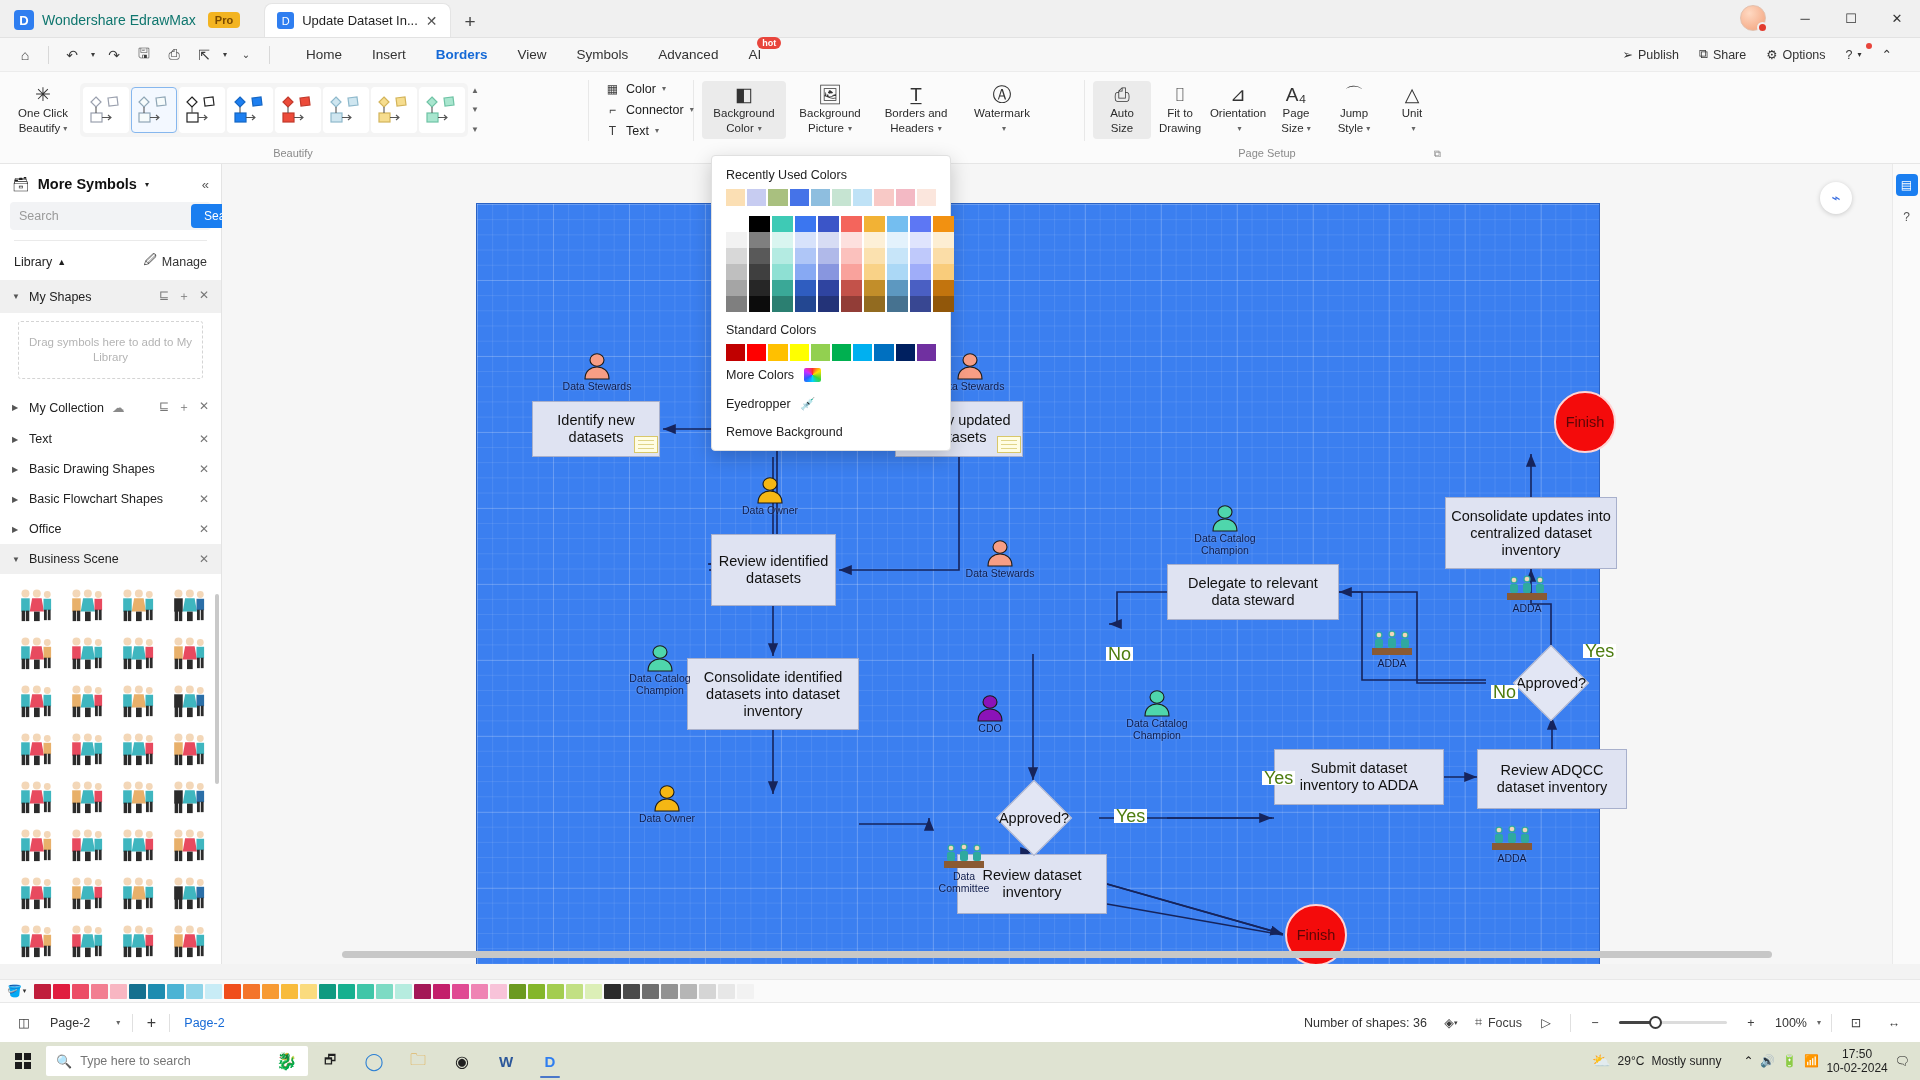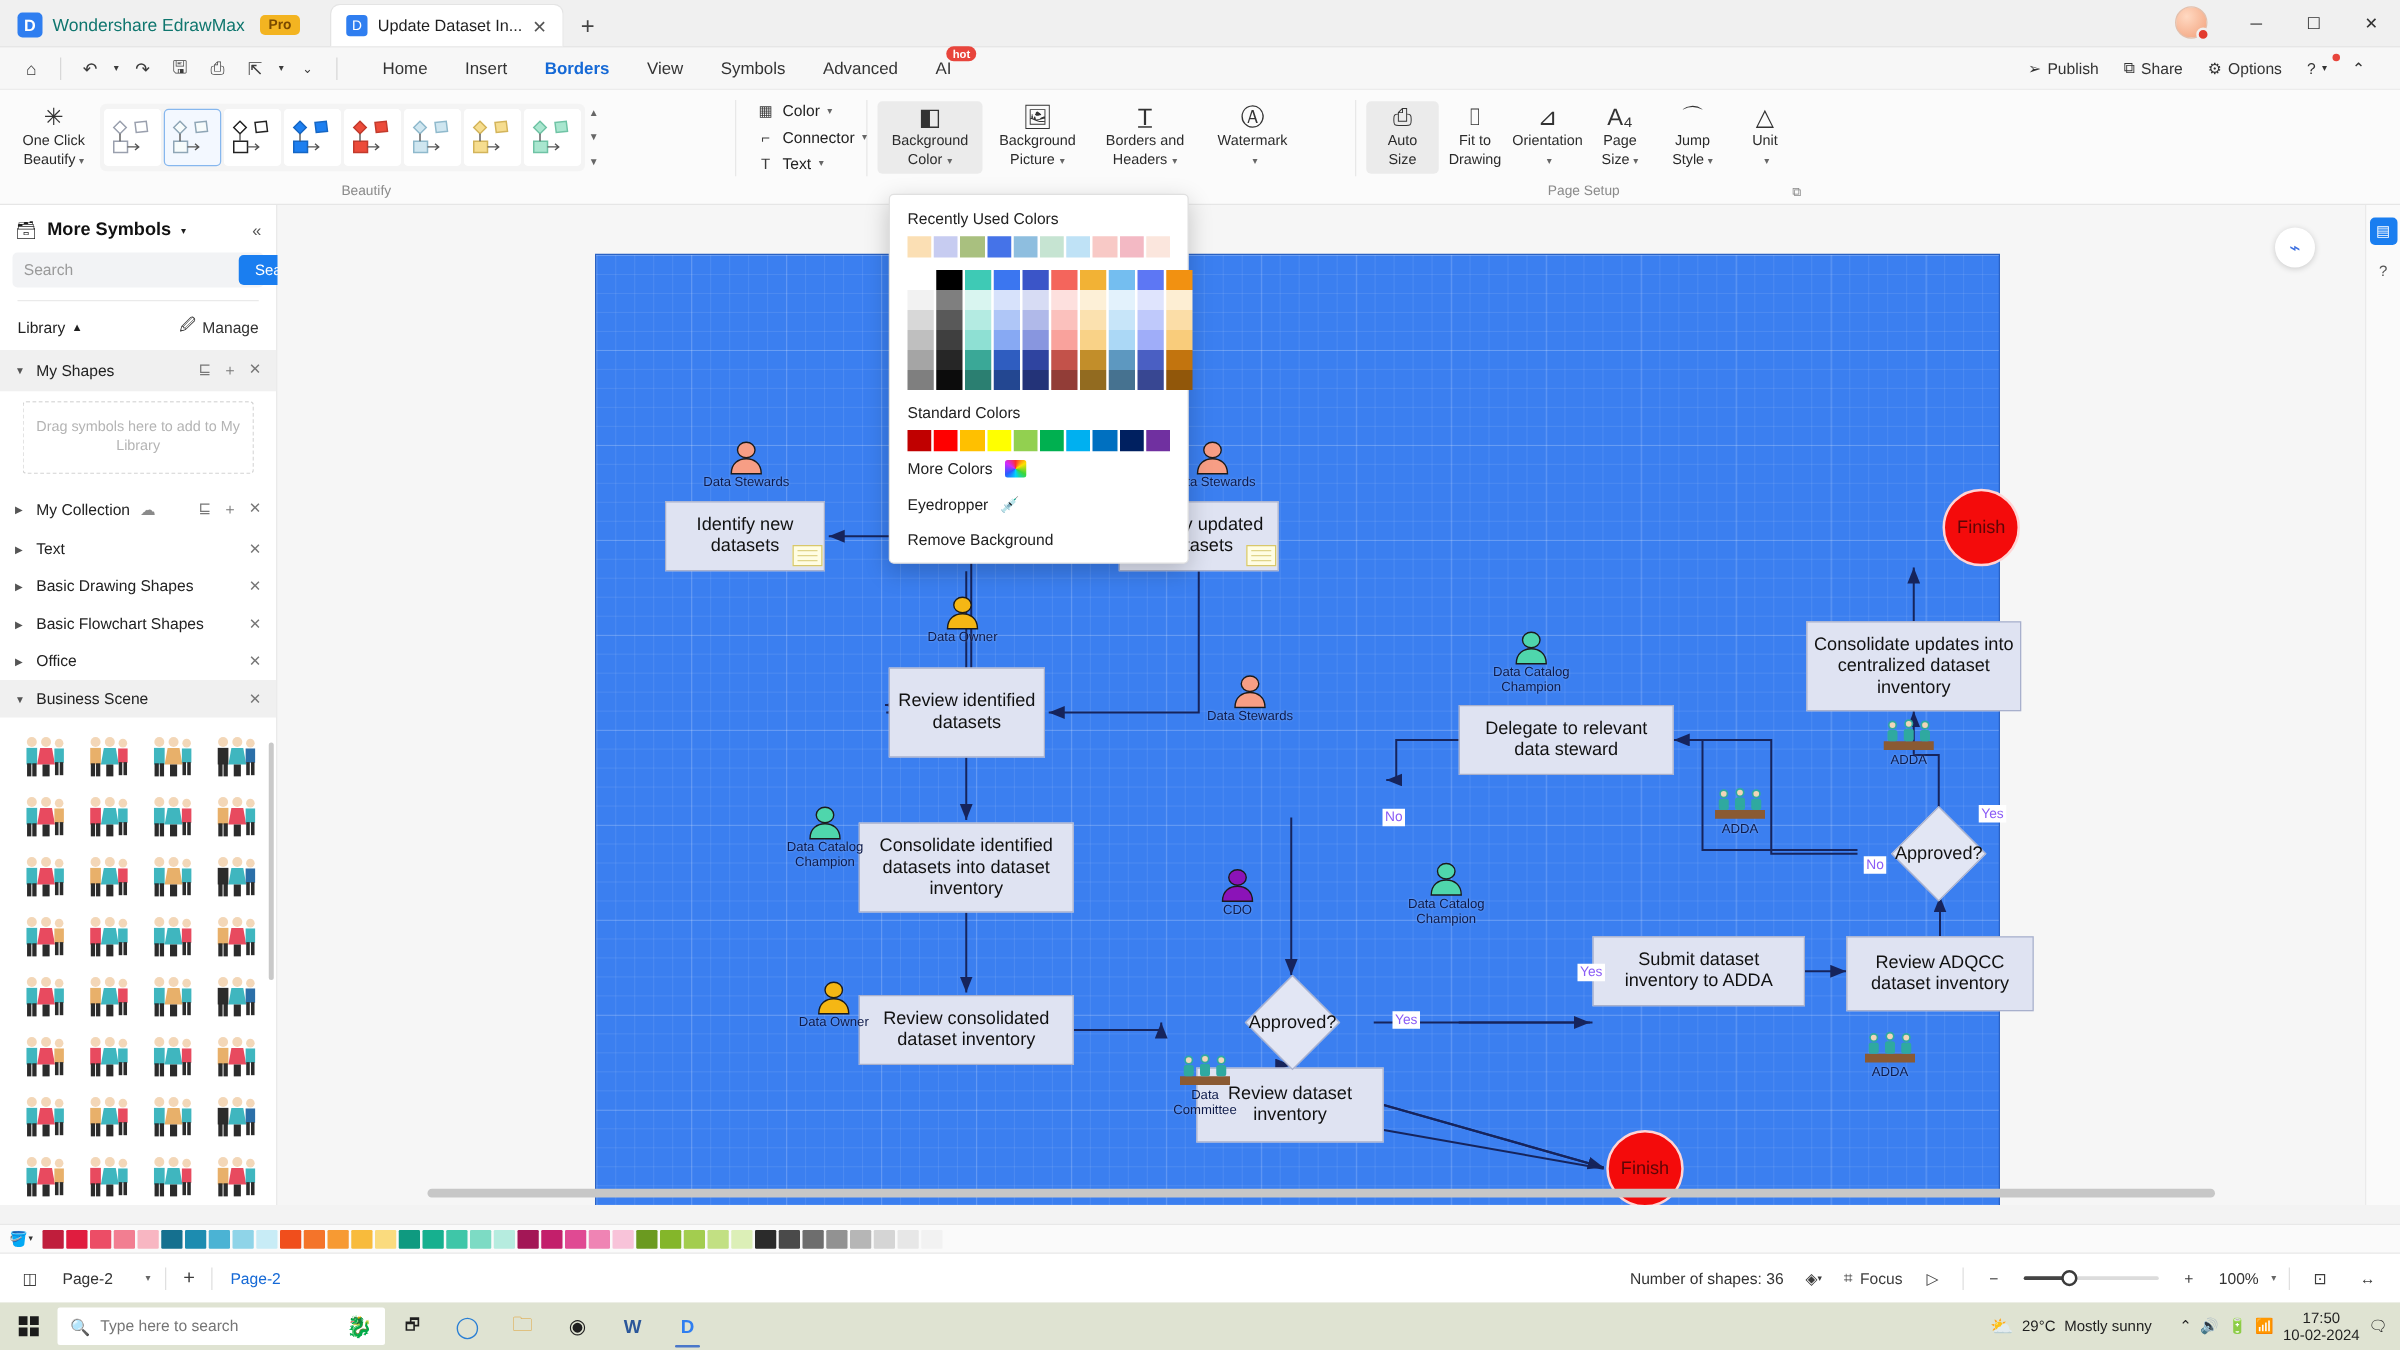--- a/index.html
+++ b/index.html
@@ -222,21 +222,21 @@
     display:flex; align-items:center; justify-content:center; font-size: 14.5px; color:#5d0606;
     cursor: pointer;
   }
   .roleicon { position: absolute; text-align:center; pointer-events: none; }
   .roleicon .cap {
     font-size: 10.5px; color: #0d1a4a; line-height: 11.5px; margin-top: 1px;
     text-shadow: 0 0 2px rgba(255,255,255,.35);
   }
   .person { display:block; margin: 0 auto; }
   .edge-lb {
-    position:absolute; background:#fff; border:0; font-size: 11px; color:#8b5cf6;
+    position:absolute; background:#fff; border:0; font-size: 18px; color:#4d7c0f;
     padding: 0 2px; line-height: 14px;
   }
   .note {
     position:absolute; width: 24px; height: 17px; background: #fffde3;
     border: 1px solid #d8c76a;
   }
   .note i { display:block; height:1px; background:#e0d489; margin: 3px 3px 0; }
 
   .ai-badge {
     position:absolute; right: 68px; top: 18px; width: 32px; height: 32px; border-radius: 50%;
@@ -1318,23 +1318,20 @@
         </div>
         <div class="node" style="left: 418px; top: 197px; width: 128px; height: 56px;">
           <span>Identify updated datasets</span>
         </div>
         <div class="node" style="left: 234px; top: 330px; width: 125px; height: 72px;">
           <span>Review identified datasets</span>
         </div>
         <div class="node" style="left: 210px; top: 454px; width: 172px; height: 72px;">
           <span>Consolidate identified datasets into dataset inventory</span>
         </div>
-        <div class="node" style="left: 210px; top: 592px; width: 172px; height: 56px;">
-          <span>Review consolidated dataset inventory</span>
-        </div>
         <div class="node" style="left: 690px; top: 360px; width: 172px; height: 56px;">
           <span>Delegate to relevant data steward</span>
         </div>
         <div class="node" style="left: 797px; top: 545px; width: 170px; height: 56px;">
           <span>Submit dataset inventory to ADDA</span>
         </div>
         <div class="node" style="left: 480px; top: 650px; width: 150px; height: 60px;">
           <span>Review dataset inventory</span>
         </div>
         <div class="node" style="left: 1000px; top: 545px; width: 150px; height: 60px;">

